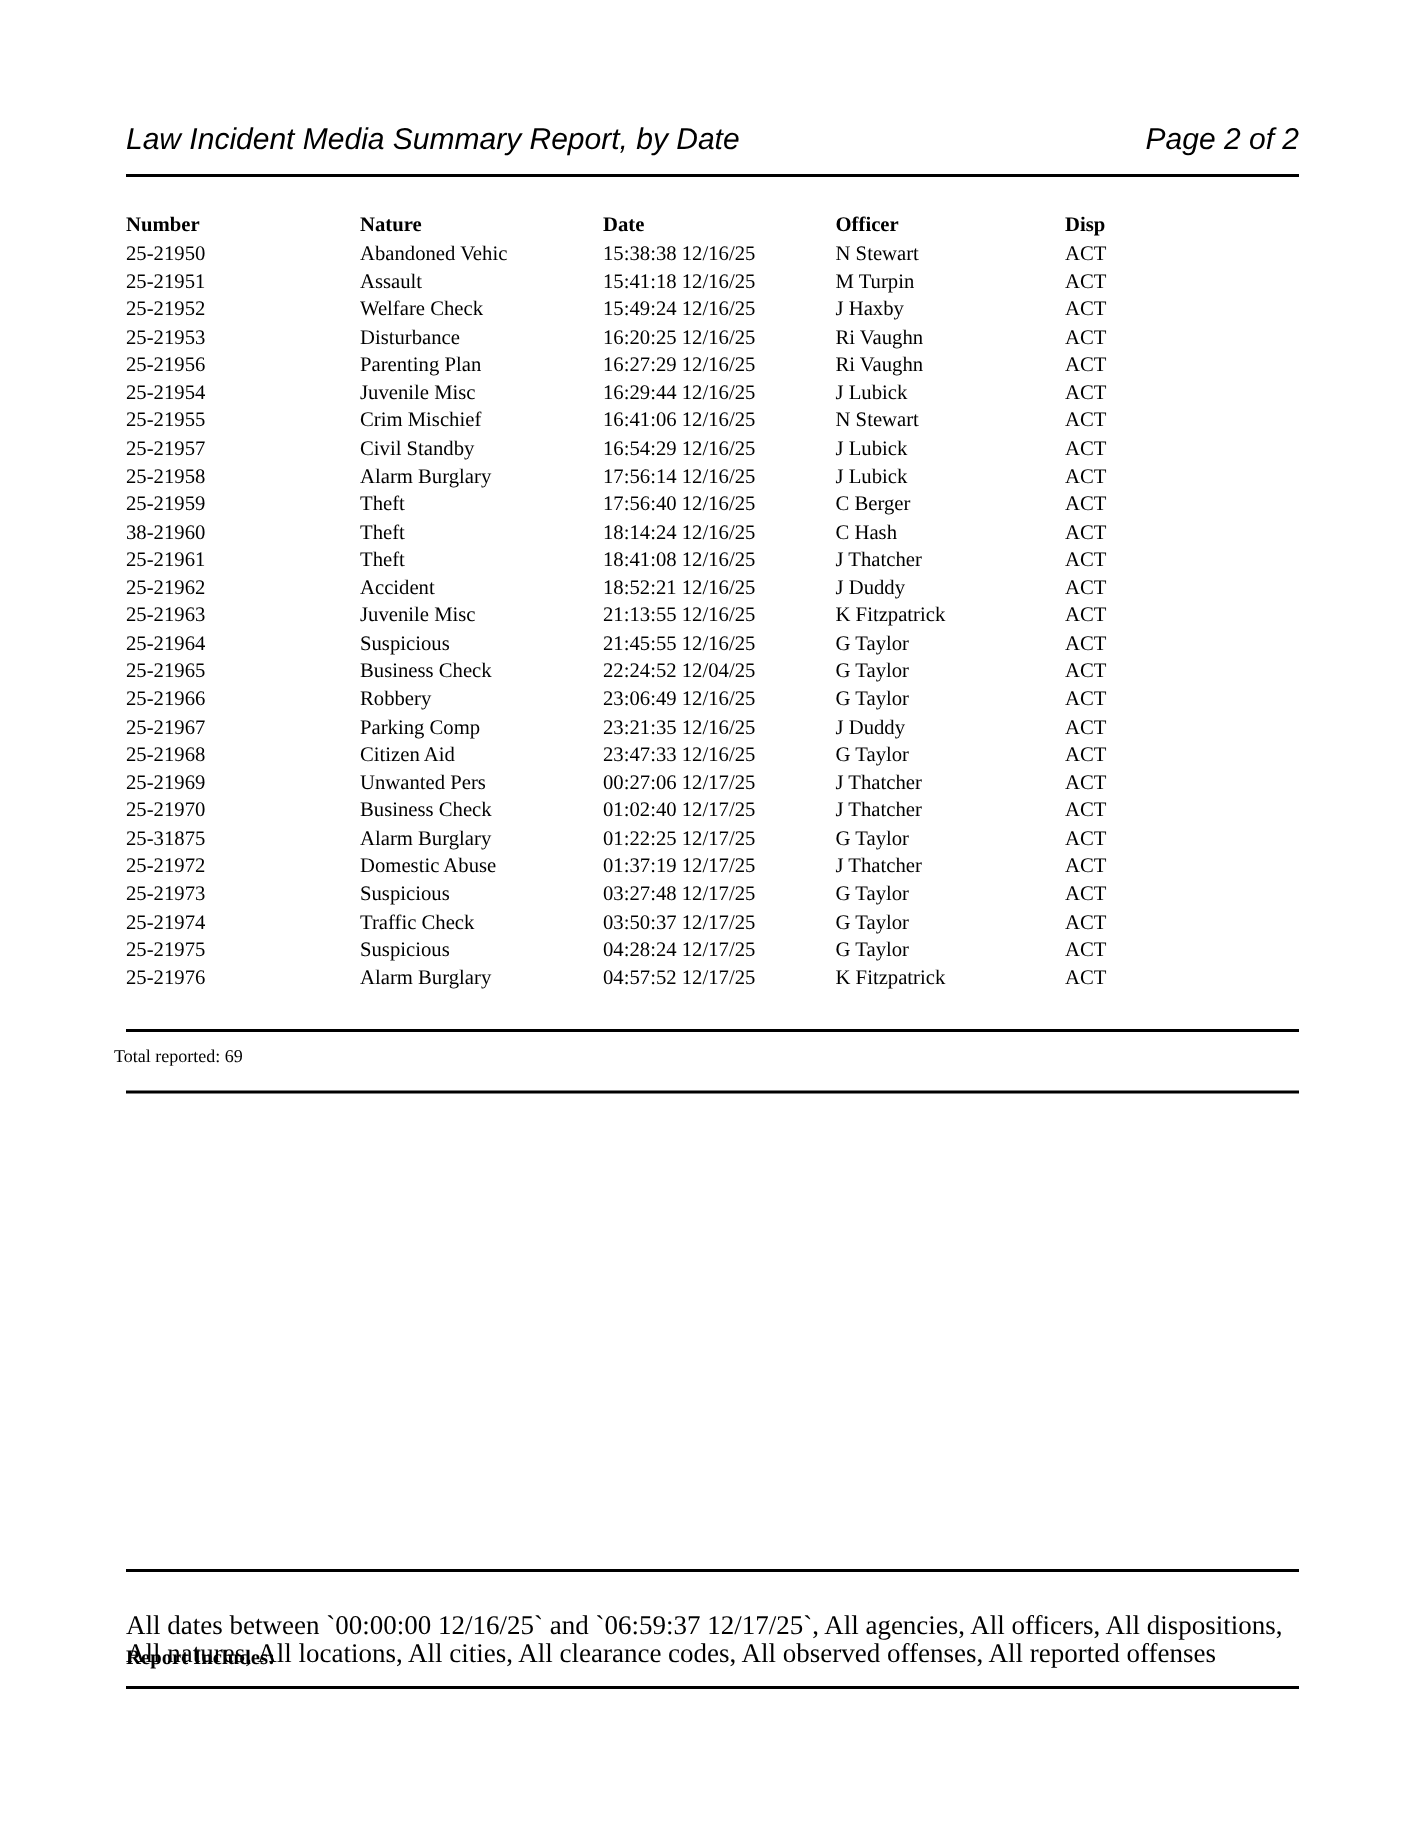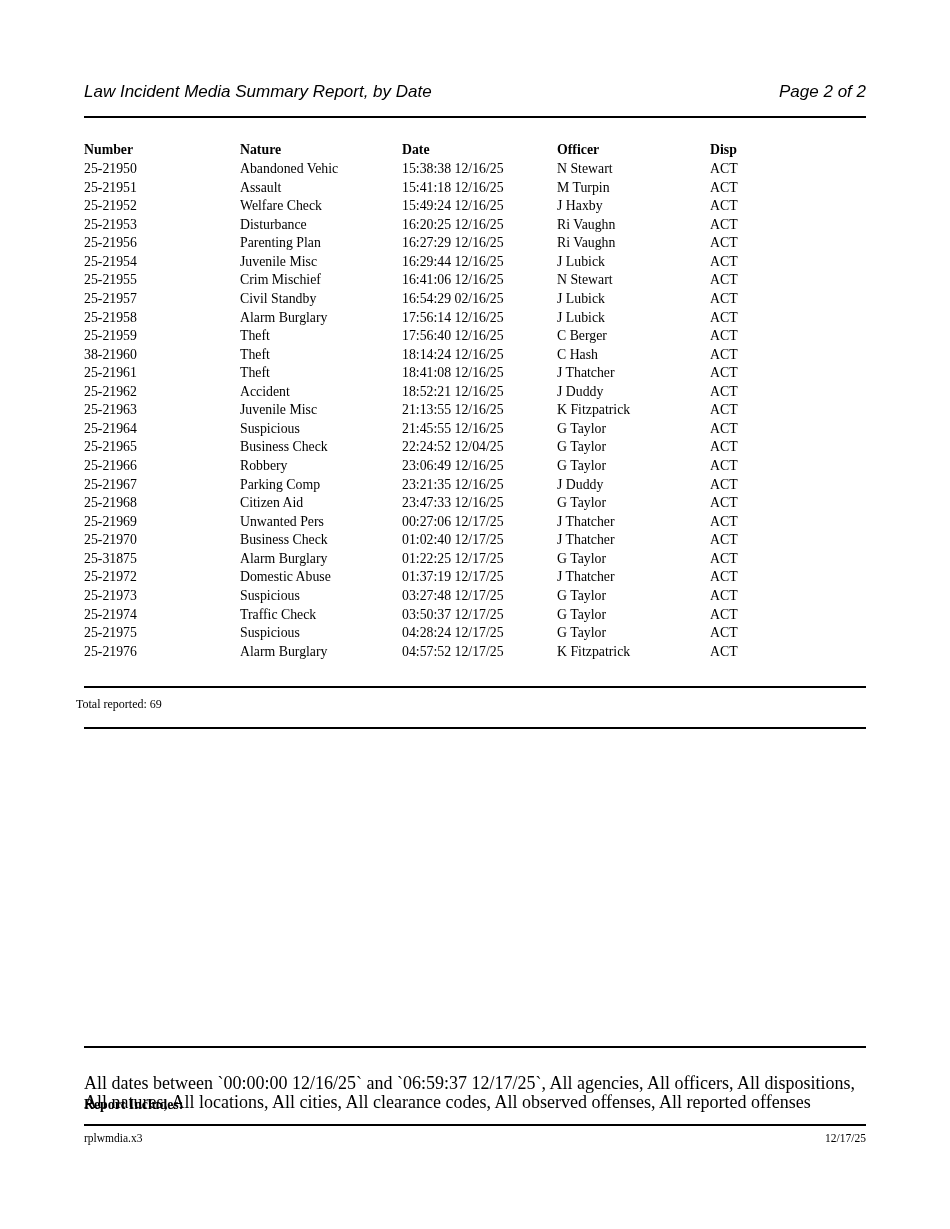--- a/index.html
+++ b/index.html
@@ -23,21 +23,21 @@
   
   .report-header {
     position: absolute;
     left: 84px;
     top: 82px;
     width: 782px;
     display: flex;
     justify-content: space-between;
     font-family: "Liberation Sans", sans-serif;
     font-style: italic;
-    font-size: 17px;
+    font-size: 20px;
   }
   
   .incident-table {
     position: absolute;
     left: 84px;
     top: 140px;
     width: 782px;
     font-size: 13.8px;
   }
   .t-row {
@@ -160,21 +160,21 @@
       <span>25-21955</span>
       <span>Crim Mischief</span>
       <span>16:41:06 12/16/25</span>
       <span>N Stewart</span>
       <span>ACT</span>
     </div>
 
     <div class="t-row">
       <span>25-21957</span>
       <span>Civil Standby</span>
-      <span>16:54:29 02/16/25</span>
+      <span>16:54:29 12/16/25</span>
       <span>J Lubick</span>
       <span>ACT</span>
     </div>
 
     <div class="t-row">
       <span>25-21958</span>
       <span>Alarm Burglary</span>
       <span>17:56:14 12/16/25</span>
       <span>J Lubick</span>
       <span>ACT</span>
@@ -331,18 +331,14 @@
     <span>Total reported:</span>
     <span>69</span>
   </div>
   <div class="rule" style="top:727px;"></div>
 
   <div class="rule" style="top:1046px;"></div>
   <div class="includes-heading">Report Includes:</div>
   <div class="includes-body">All dates between `00:00:00 12/16/25` and `06:59:37 12/17/25`, All agencies, All officers, All dispositions, All natures, All locations, All cities, All clearance codes, All observed offenses, All reported offenses</div>
 
   <div class="rule" style="top:1124px;"></div>
-  <div class="page-footer">
-    <span>rplwmdia.x3</span>
-    <span>12/17/25</span>
-  </div>
 
 </div>
 
 </body></html>

